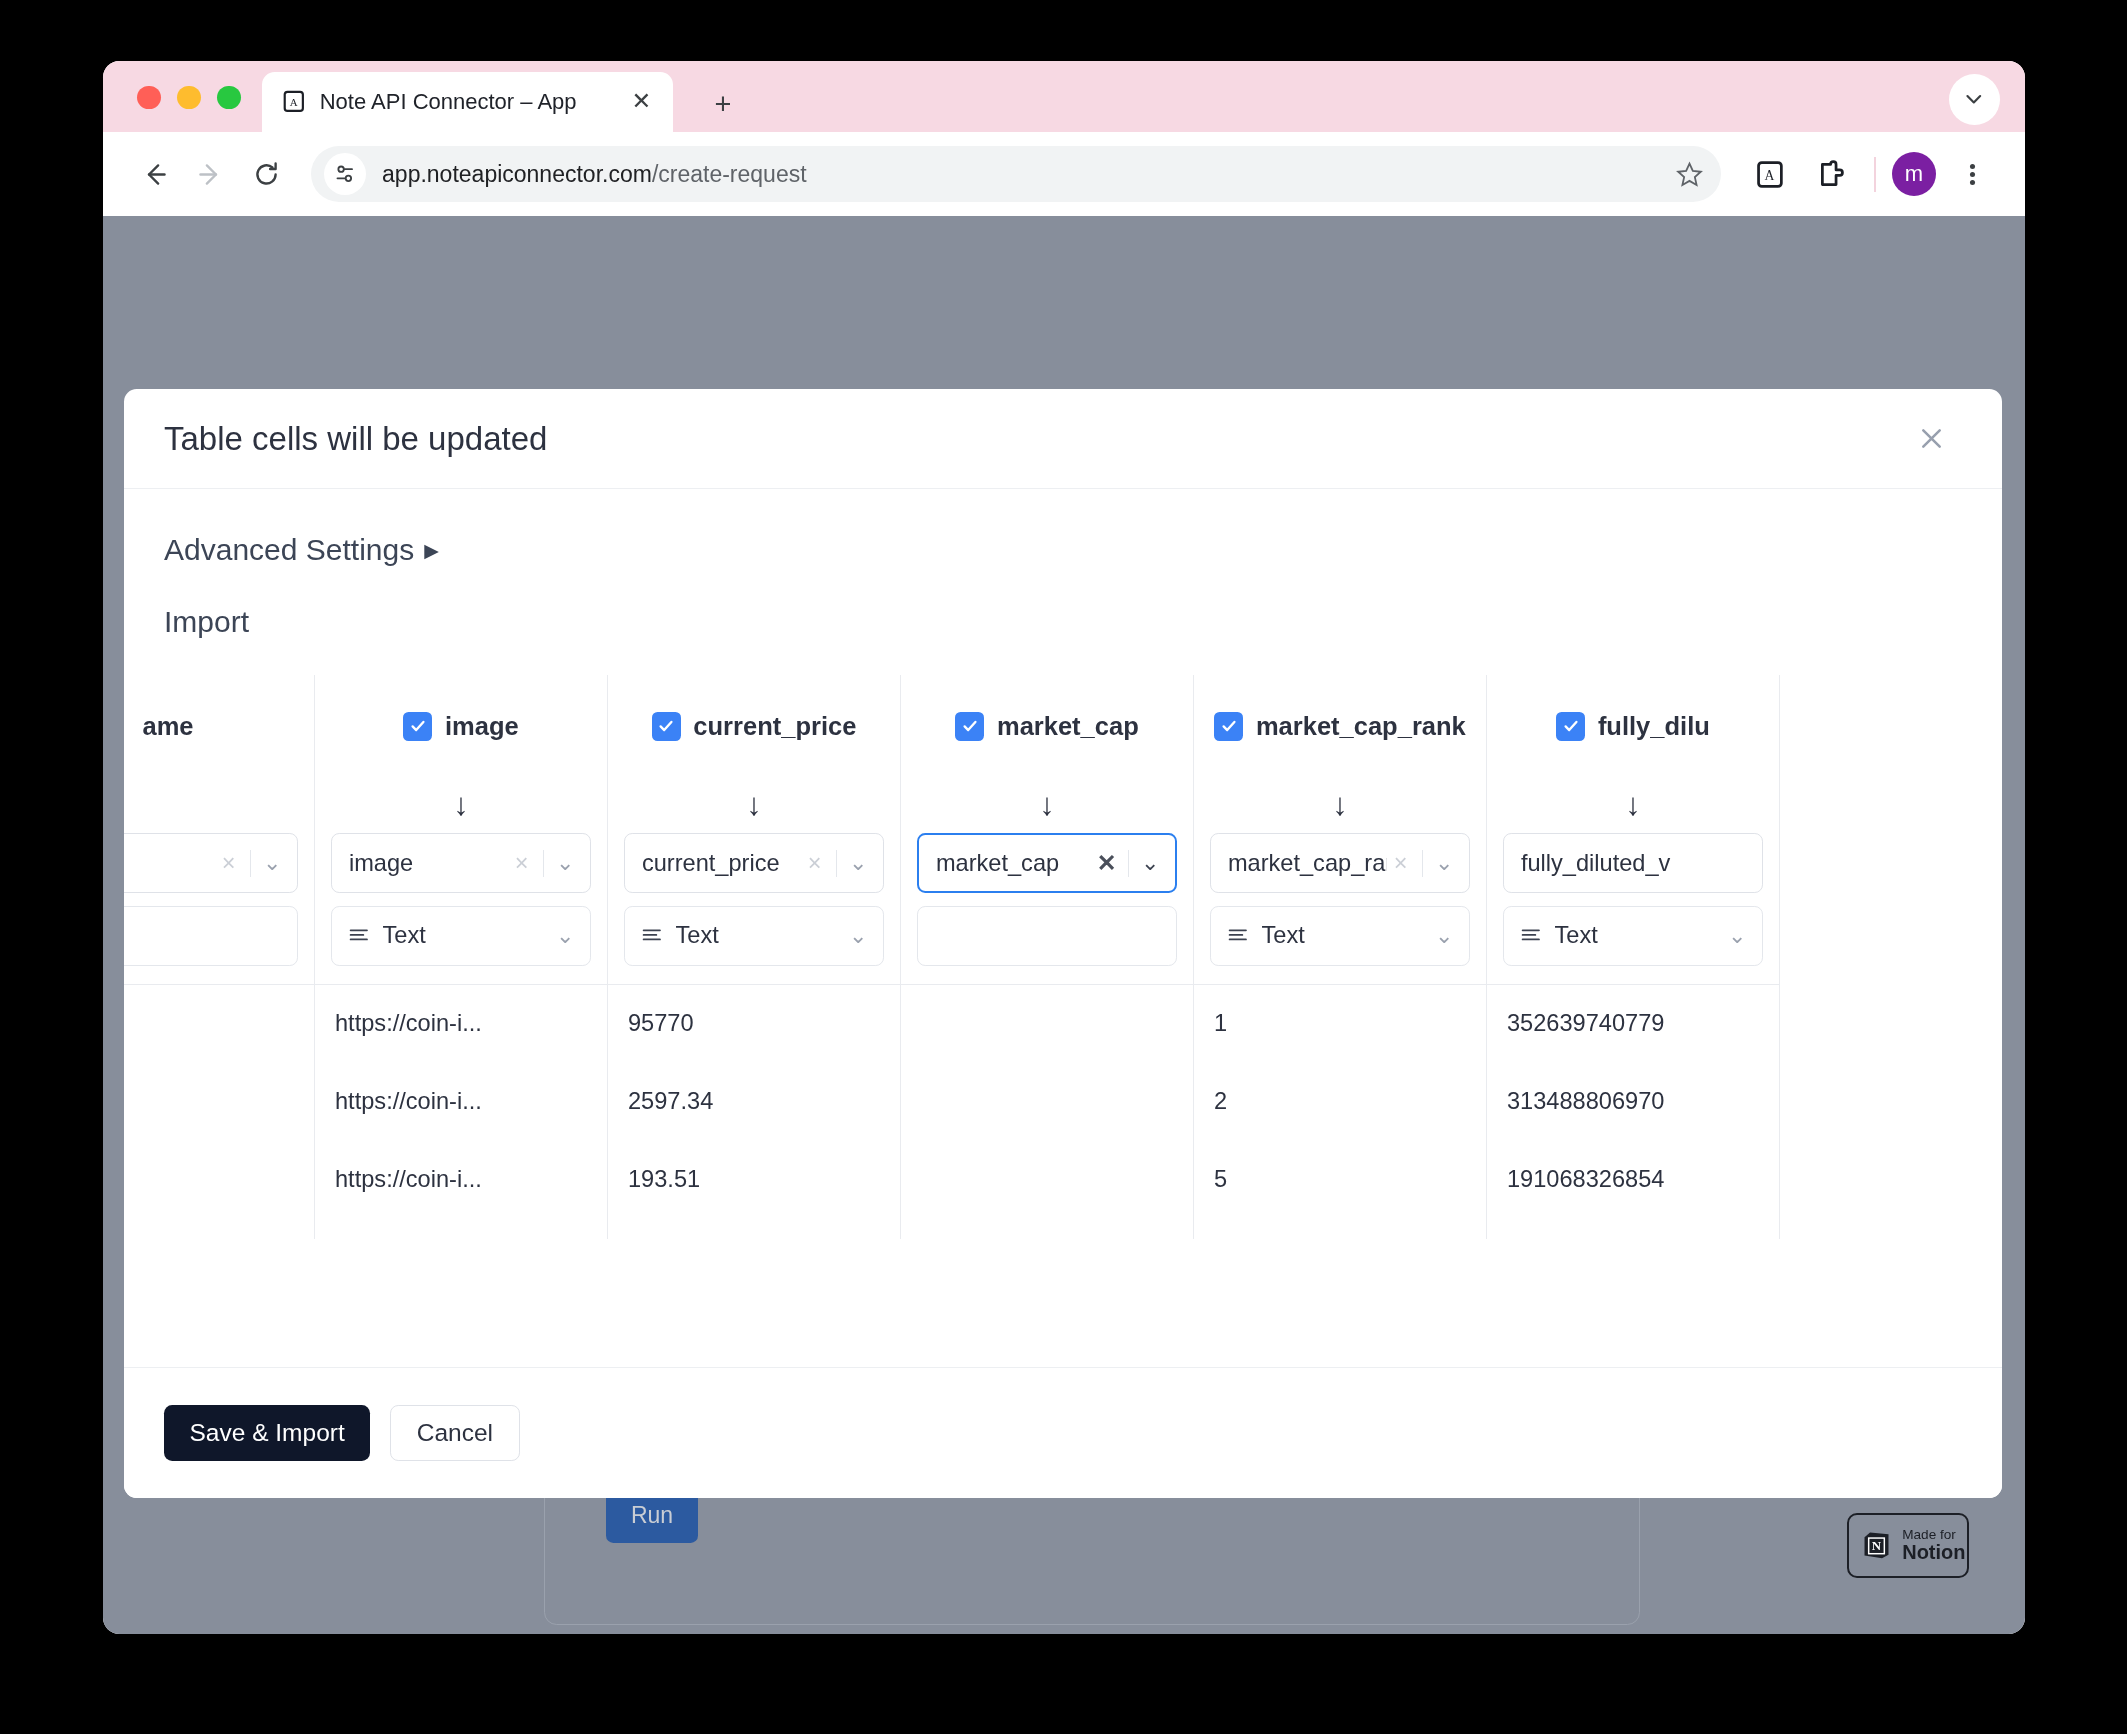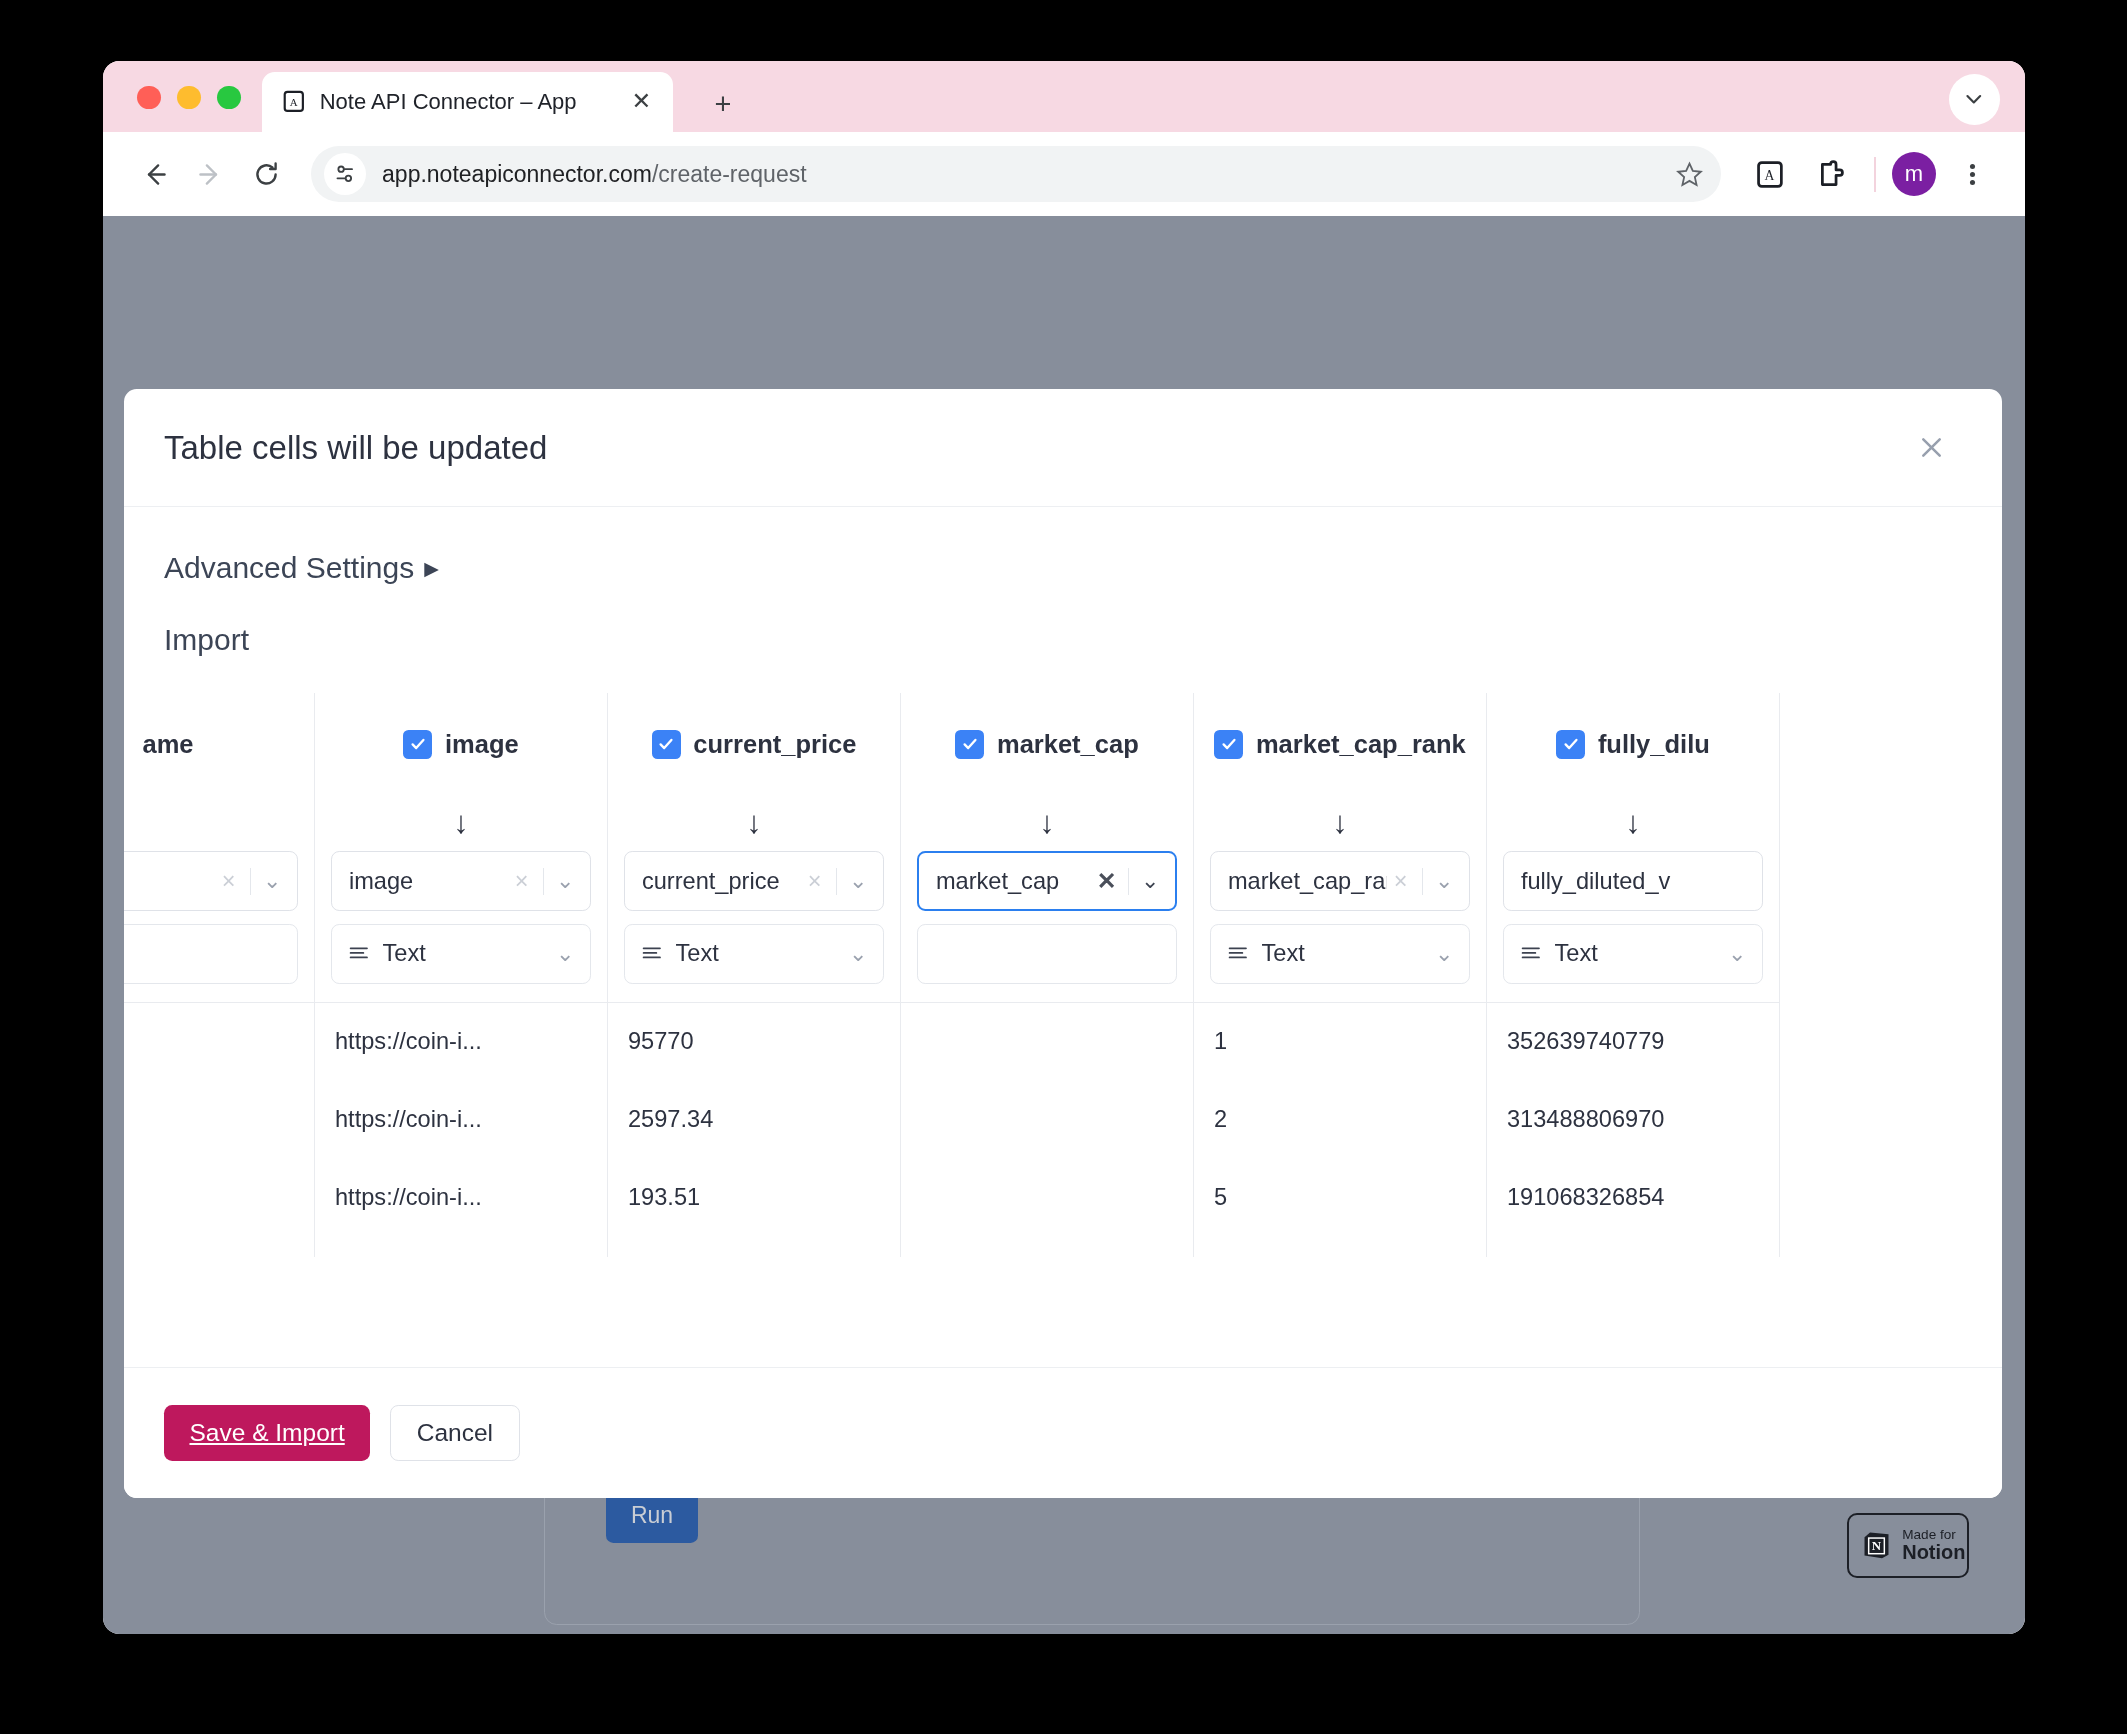--- a/index.html
+++ b/index.html
@@ -205,21 +205,21 @@
     position: absolute;
     left: 21px; top: 173px;
     width: 1878px; height: 1109px;
     background: #fff;
     border-radius: 12.7px;
     overflow: hidden;
     display: flex;
     flex-direction: column;
   }
   .modal-header {
-    height: 118px;
+    height: 100px;
     border-bottom: 1.8px solid #edeff2;
     display: flex;
     align-items: center;
     padding: 0 49px 0 40px;
     flex: 0 0 auto;
   }
   .modal-title {
     flex: 1 1 auto;
     font-size: 33px;
     color: #2d3240;
@@ -382,28 +382,27 @@
     align-items: center;
     padding: 0 40px;
     gap: 20px;
     flex: 0 0 auto;
     background: #fff;
     position: relative;
     z-index: 10;
   }
   .btn-primary {
     height: 56px;
-    background: #be185d;
+    background: #0f172a;
     color: #fff;
     border: none;
     border-radius: 8.2px;
     font-size: 24.5px;
     padding: 0 25.5px;
     font-family: inherit;
-    text-decoration: underline;
   }
   .btn-secondary {
     height: 56px;
     background: #fff;
     color: #2d3240;
     border: 1.8px solid #dfe2e8;
     border-radius: 8.2px;
     font-size: 24.5px;
     padding: 0 25.5px;
     font-family: inherit;

